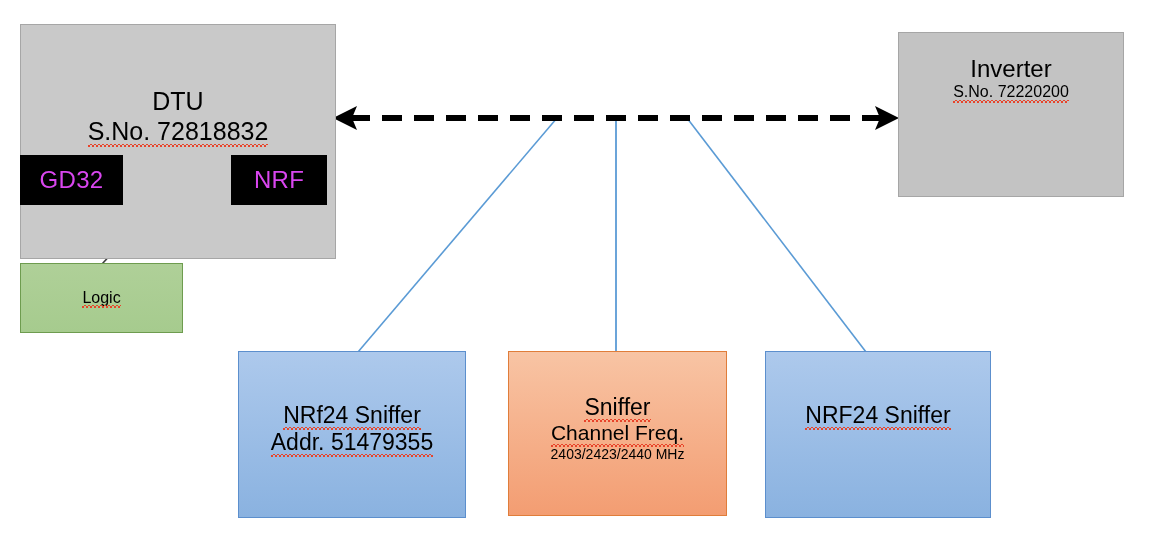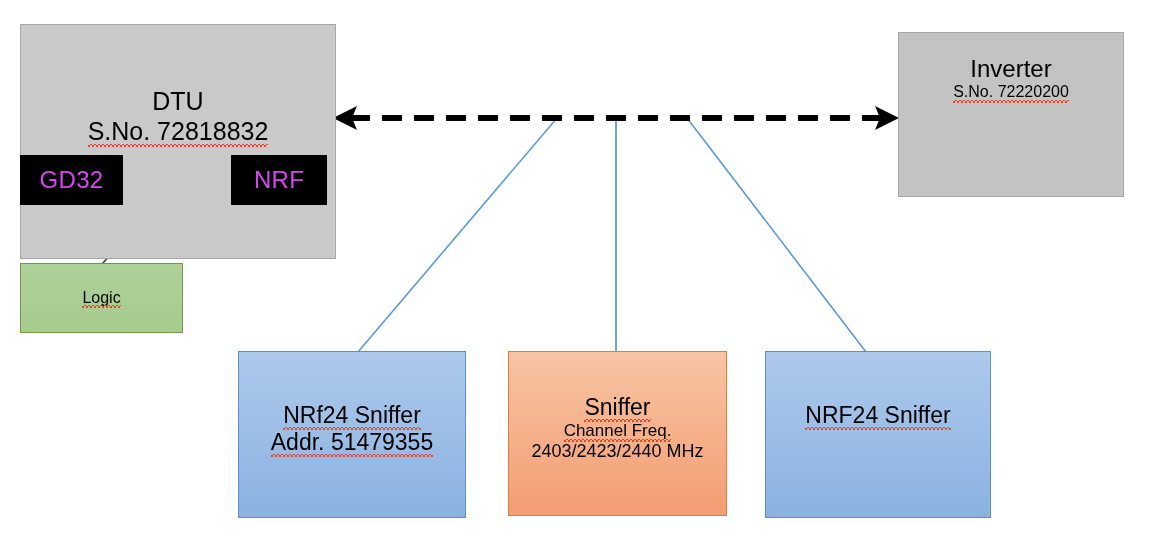--- a/index.html
+++ b/index.html
@@ -107,22 +107,22 @@
   #sniffer-right-box {
     left: 765px;
     width: 226px;
     background: linear-gradient(180deg, #adc9ec 0%, #8ab2e0 100%);
     border: 1px solid #5c8fcd;
     padding-top: 50px;
   }
   .bottom-box .line1 { font-size: 23px; }
   .bottom-box .line2 { font-size: 23px; }
   #hackrf-box .line1 { font-size: 23px; }
-  #hackrf-box .line2 { font-size: 17px; }
-  #hackrf-box .line3 { font-size: 18px; }
+  #hackrf-box .line2 { font-size: 21px; }
+  #hackrf-box .line3 { font-size: 14px; }
 
   
   .sq {
     position: relative;
     display: inline-block;
   }
   .sq::after {
     content: "";
     position: absolute;
     left: 0;

